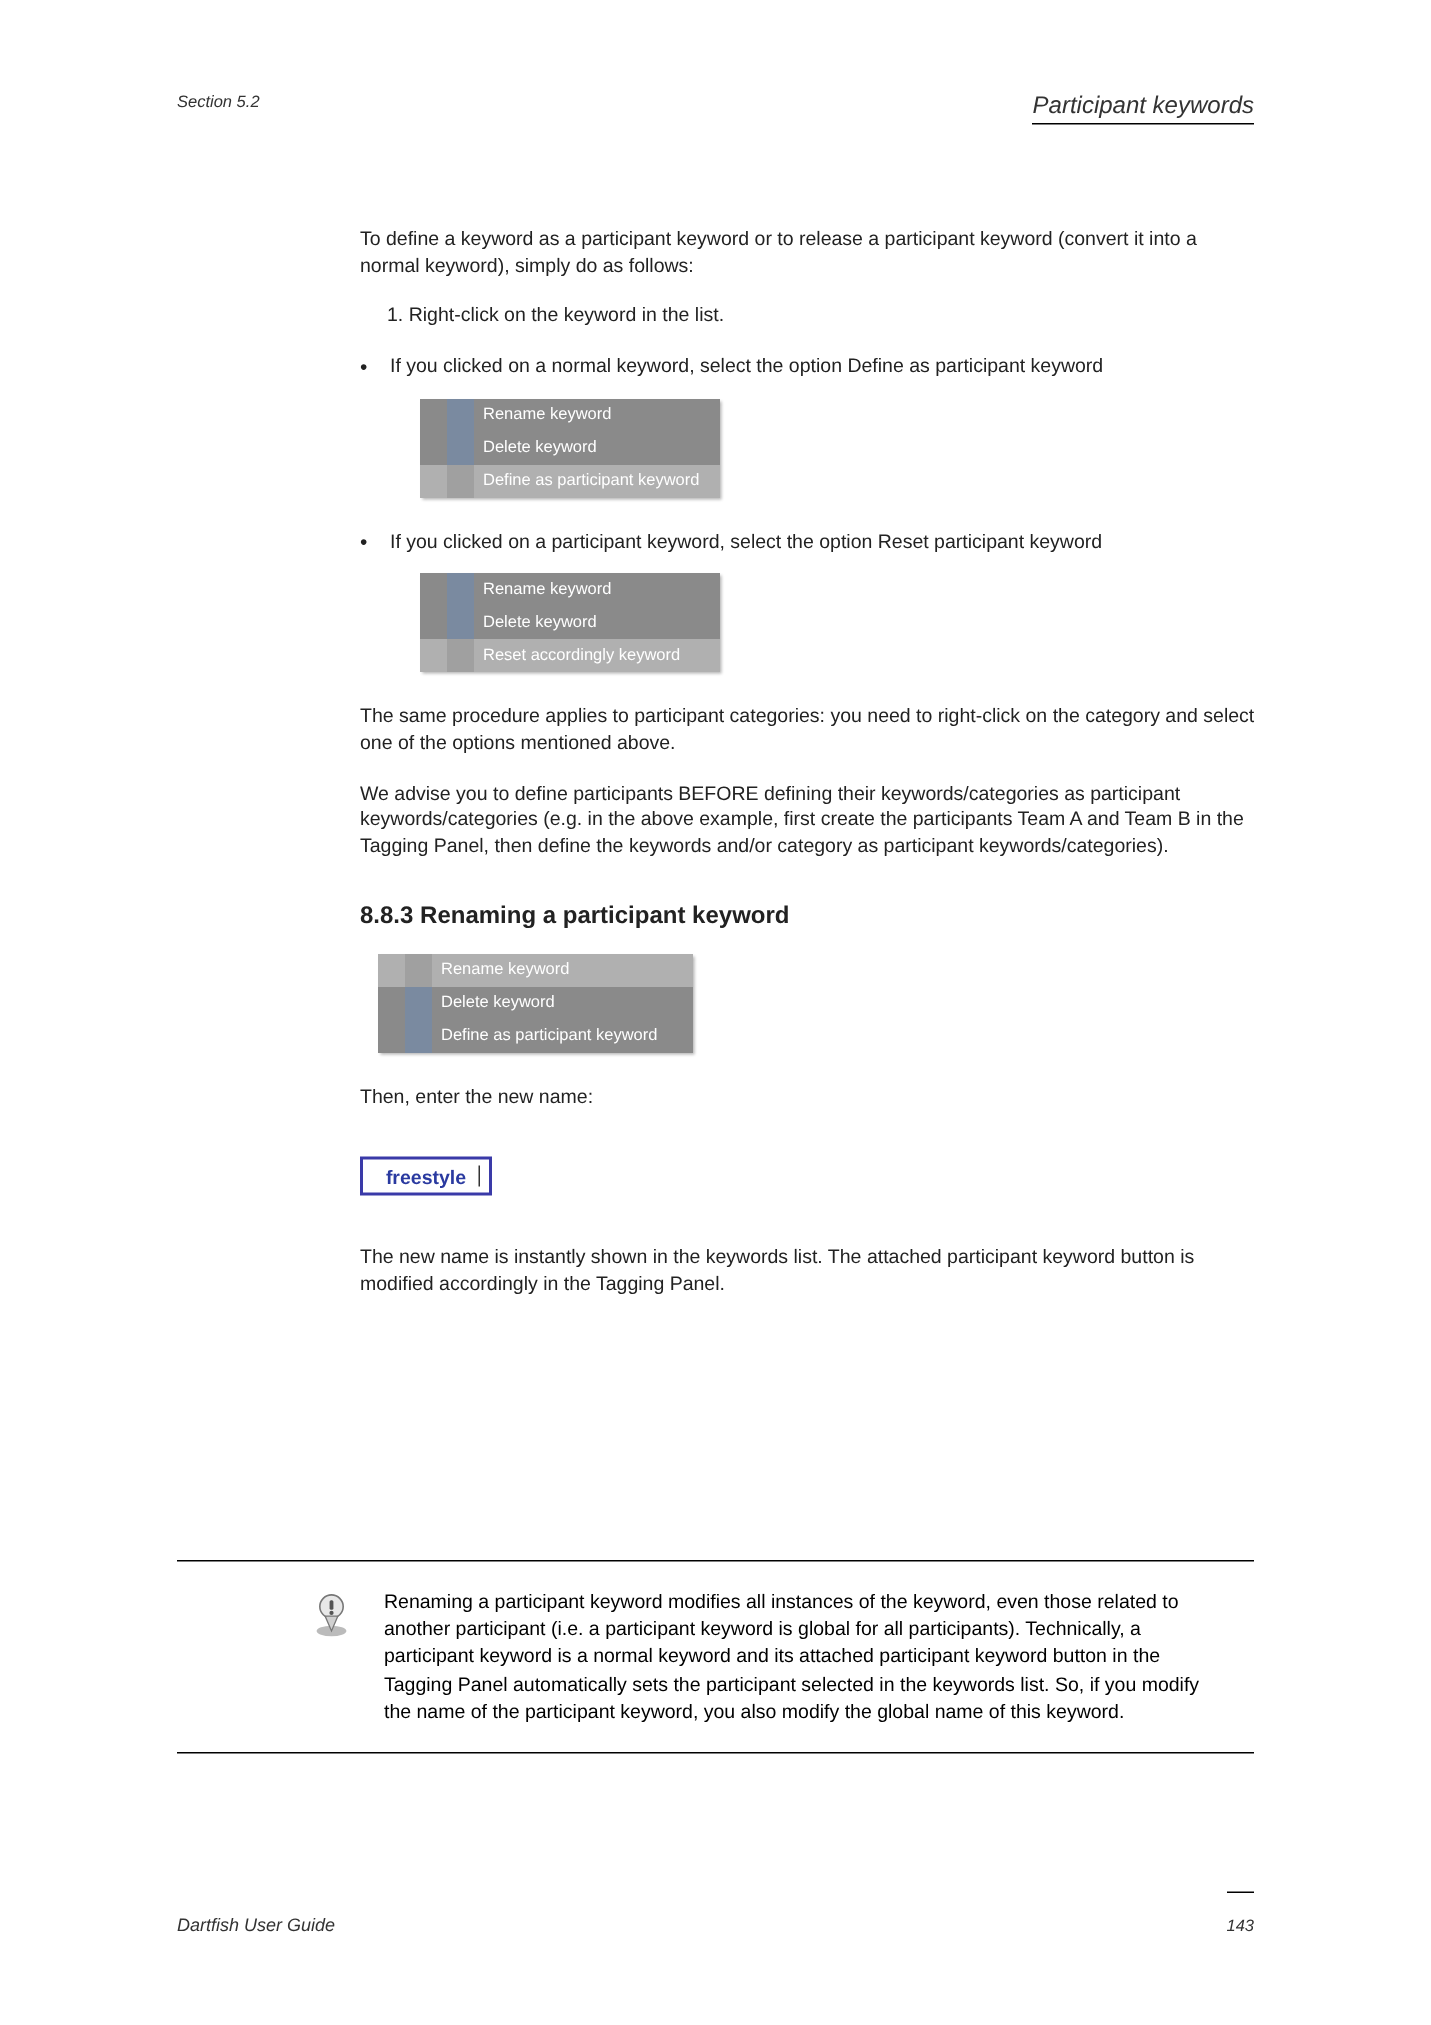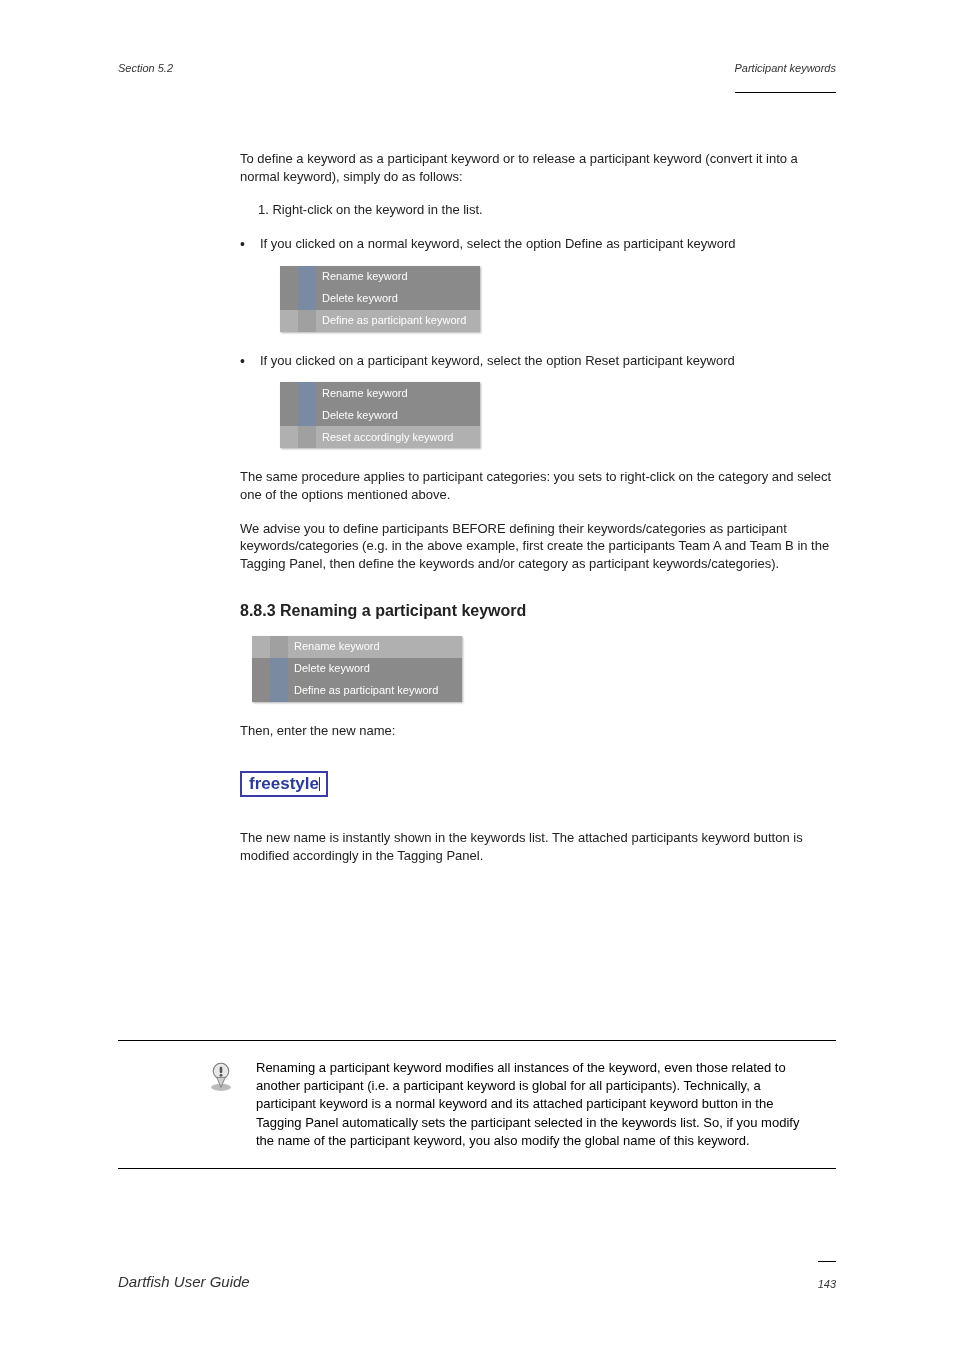--- a/index.html
+++ b/index.html
@@ -1,39 +1,39 @@
 <!DOCTYPE html>
 <html><head>
 <meta charset="utf-8">
 <style>
   * { margin: 0; padding: 0; box-sizing: border-box; }
   html, body { width: 954px; height: 1350px; background: #fff; font-family: Arial, Helvetica, sans-serif; color: #000; }
   .page { position: relative; width: 954px; height: 1350px; }
   .header-section { position: absolute; top: 62px; left: 118px; right: 118px; font-size: 11px; font-style: italic; color: #333; }
-  .header-right { position: absolute; top: 62px; right: 118px; font-size: 11px; font-style: italic; color: #333; text-align: right; border-bottom: 1px solid #000; padding-bottom: 18px; }
+  .header-right { position: absolute; top: 62px; right: 118px; font-size: 16px; font-style: italic; color: #333; text-align: right; border-bottom: 1px solid #000; padding-bottom: 2px; }
   .content { position: absolute; left: 240px; top: 150px; width: 600px; font-size: 13px; line-height: 1.35; color: #222; }
   .para { margin-bottom: 16px; }
   .bullet-row { display: flex; align-items: flex-start; margin-bottom: 12px; }
   .bullet { width: 20px; font-size: 14px; }
   .bullet-text { flex: 1; }
   .menu { margin: 12px 0 20px 40px; width: 200px; font-size: 11px; color: #fff; box-shadow: 1px 1px 2px rgba(0,0,0,0.3); }
   .menu-row { display: flex; align-items: center; height: 22px; padding-left: 18px; }
   .menu-row .stripe { width: 18px; height: 22px; flex-shrink: 0; }
   .menu-row .lbl { padding-left: 6px; }
   .gray-dark { background: #8a8a8a; }
   .gray-light { background: #b0b0b0; }
   .stripe-blue { background: #7a8aa0; }
   .stripe-gray { background: #a0a0a0; }
   .h2 { font-size: 16px; font-weight: bold; margin: 28px 0 14px 0; }
-  .rename-img { margin: 16px 0; width: 88px; height: 26px; border: 2px solid #3a3aa8; background: #fff; display: inline-flex; align-items: center; justify-content: center; font-size: 17px; font-weight: bold; color: #2a3aa0; position: relative; }
+  .rename-img { margin: 16px 0; width: 88px; height: 26px; border: 2px solid #3a3aa8; background: #fff; display: inline-flex; align-items: center; justify-content: center; font-size: 13px; font-weight: bold; color: #2a3aa0; position: relative; }
   .rename-img::after { content: ""; position: absolute; right: 6px; top: 4px; bottom: 4px; width: 1.5px; background: #333; }
   .note-block { border-top: 1px solid #000; border-bottom: 1px solid #000; margin-top: 40px; padding: 18px 0 18px 0; display: flex; align-items: flex-start; position: absolute; left: 118px; right: 118px; top: 1000px; justify-content: center; }
   .note-icon { width: 34px; height: 34px; margin: 0 18px 0 86px; flex-shrink: 0; }
   .note-text { font-size: 13px; line-height: 1.4; padding-right: 20px; }
-  .footer-left { position: absolute; bottom: 60px; left: 118px; font-size: 15px; font-style: italic; color: #333; }
+  .footer-left { position: absolute; bottom: 60px; left: 118px; font-size: 12px; font-style: italic; color: #333; }
   .footer-right { position: absolute; bottom: 60px; right: 118px; font-size: 11px; font-style: italic; color: #333; border-top: 1px solid #000; padding-top: 16px; }
   .menu2 { margin: 12px 0 20px 12px; width: 210px; font-size: 11px; color: #fff; box-shadow: 1px 1px 2px rgba(0,0,0,0.3); }
 </style>
 </head>
 <body>
 
 <div class="page">
   <div class="header-section">Section 5.2</div>
   <div class="header-right">Participant keywords</div>
 
@@ -72,21 +72,21 @@
       <div class="menu-row gray-dark">
           <div class="stripe stripe-blue"></div>
           <div class="lbl">Delete keyword</div>
         </div>
       <div class="menu-row gray-light">
           <div class="stripe stripe-gray"></div>
           <div class="lbl">Reset accordingly keyword</div>
         </div>
     </div>
 
-    <div class="para">The same procedure applies to participant categories: you sets to right-click on the category and select one of the options mentioned above.</div>
+    <div class="para">The same procedure applies to participant categories: you need to right-click on the category and select one of the options mentioned above.</div>
     <div class="para">We advise you to define participants BEFORE defining their keywords/categories as participant keywords/categories (e.g. in the above example, first create the participants Team A and Team B in the Tagging Panel, then define the keywords and/or category as participant keywords/categories).</div>
 
     <div class="h2">8.8.3 Renaming a participant keyword</div>
 
     <div class="menu2">
       <div class="menu-row gray-light">
           <div class="stripe stripe-gray"></div>
           <div class="lbl">Rename keyword</div>
         </div>
       <div class="menu-row gray-dark">
@@ -96,21 +96,21 @@
       <div class="menu-row gray-dark">
           <div class="stripe stripe-blue"></div>
           <div class="lbl">Define as participant keyword</div>
         </div>
     </div>
 
     <div class="para">Then, enter the new name:</div>
 
     <div class="rename-img">freestyle</div>
 
-    <div class="para" style="margin-top:16px">The new name is instantly shown in the keywords list. The attached participants keyword button is modified accordingly in the Tagging Panel.</div>
+    <div class="para" style="margin-top:16px">The new name is instantly shown in the keywords list. The attached participant keyword button is modified accordingly in the Tagging Panel.</div>
   </div>
 
   <div class="note-block">
     <svg class="note-icon" viewBox="0 0 48 48">
       <ellipse cx="24" cy="40" rx="14" ry="5" fill="#bbb"></ellipse>
       <path d="M24 6 C30 6 35 11 35 17 C35 23 30 28 24 28 C18 28 13 23 13 17 C13 11 18 6 24 6 Z" fill="#e8e8e8" stroke="#777" stroke-width="1.5"></path>
       <path d="M18 26 L24 40 L30 26 Z" fill="#d0d0d0" stroke="#777" stroke-width="1.2"></path>
       <rect x="22.2" y="11" width="3.6" height="9" rx="1.5" fill="#555"></rect>
       <circle cx="24" cy="23" r="2" fill="#555"></circle>
     </svg>

